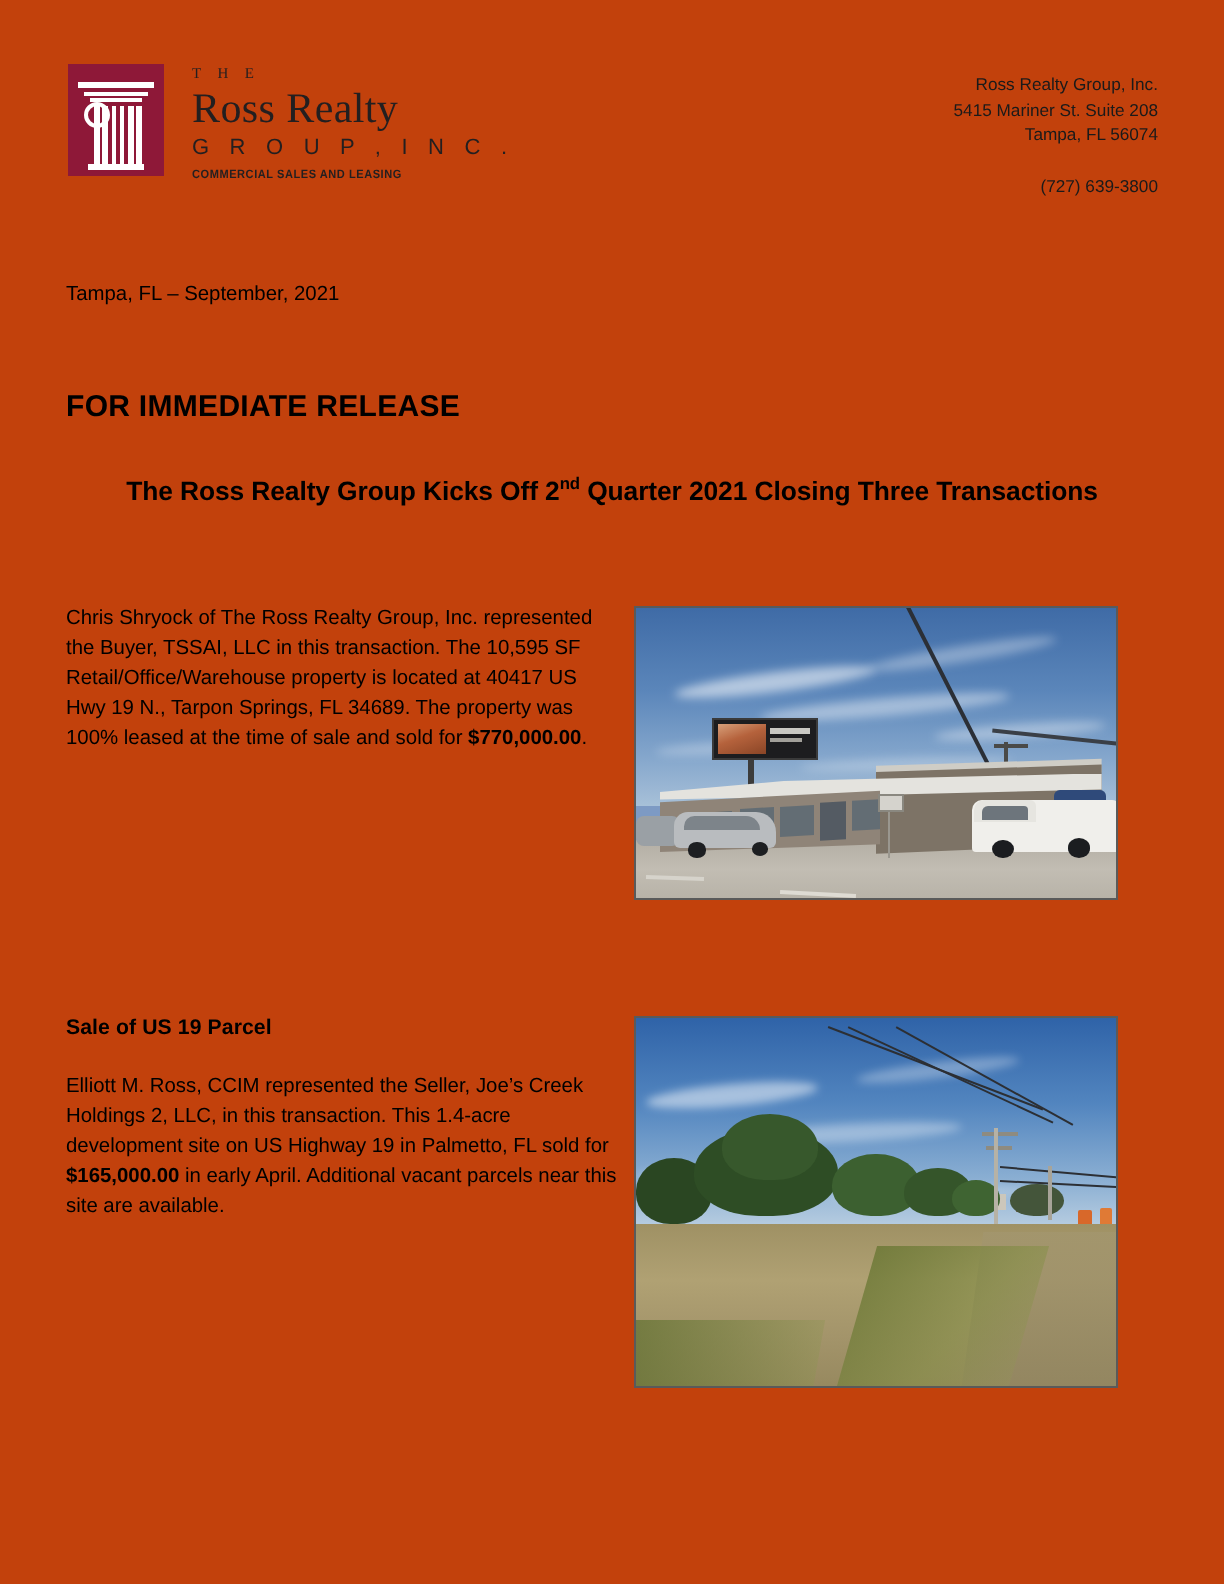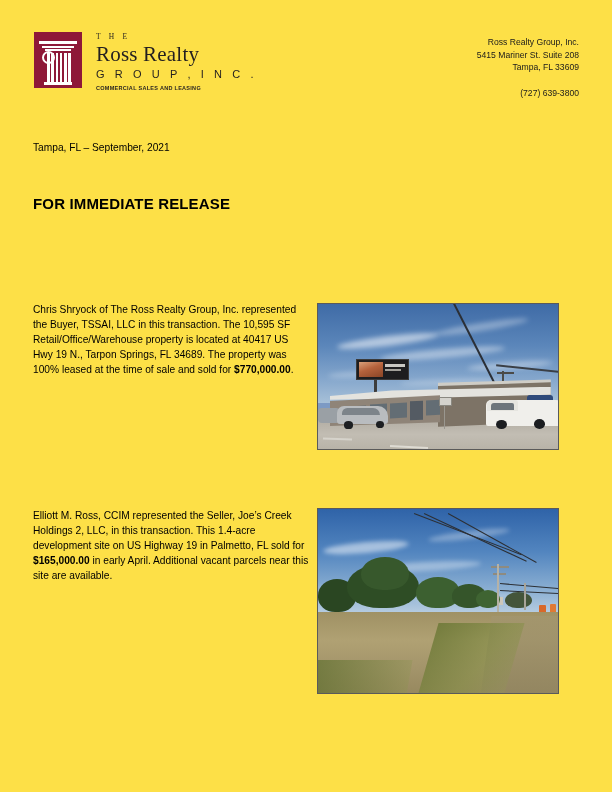--- a/index.html
+++ b/index.html
@@ -14,21 +14,21 @@
     font-family: "Liberation Sans", sans-serif;
     color: #000000;
     overflow: hidden;
   }
 
   .page {
     position: absolute;
     left: 0; top: 0;
     width: 612px;
     height: 792px;
-    background: #fde047;
+    background: #c2410c;
   }
 
   
   .header {
     position: absolute;
     left: 0; top: 0;
     width: 612px;
     height: 120px;
   }
 
@@ -568,28 +568,31 @@
         <div class="lt-the">T H E</div>
         <div class="lt-main"><span>Ross</span> <span>Realty</span></div>
         <div class="lt-group">G R O U P ,   I N C .</div>
         <div class="lt-tag">COMMERCIAL SALES AND LEASING</div>
       </div>
     </div>
 
     <div class="addr-block">
       <div>Ross Realty Group, Inc.</div>
       <div>5415 Mariner St. Suite 208</div>
-      <div>Tampa, FL  33609</div>
+      <div>Tampa, FL  56074</div>
       <div class="addr-phone">(727) 639-3800</div>
     </div>
   </div>
 
   <div class="dateline">Tampa, FL – September, 2021</div>
   <div class="immediate">FOR IMMEDIATE RELEASE</div>
 
+  <div class="headline">
+    <span>The Ross Realty Group Kicks Off 2</span><sup>nd</sup><span> Quarter 2021 Closing Three Transactions</span>
+  </div>
 
   <div class="section section-1">
     <div class="sec-body">
       <span>Chris Shryock of The Ross Realty Group, Inc. represented the Buyer, TSSAI, LLC in this transaction. The 10,595 SF Retail/Office/Warehouse property is located at 40417 US Hwy 19 N., Tarpon Springs, FL 34689. The property was 100% leased at the time of sale and sold for </span><b>$770,000.00</b><span>.</span>
     </div>
   </div>
 
   <div class="photo photo-1">
     <div class="ph-inner">
       <div class="p1-sky"></div>
@@ -632,20 +635,21 @@
       <div class="p1-truck-bed"></div>
       <div class="p1-truck"></div>
       <div class="p1-truck-cab"></div>
       <div class="p1-truck-win"></div>
       <div class="p1-truck-w1"></div>
       <div class="p1-truck-w2"></div>
     </div>
   </div>
 
   <div class="section section-2">
+    <div class="sec-title">Sale of US 19 Parcel</div>
     <div class="sec-body">
       <span>Elliott M. Ross, CCIM represented the Seller, Joe’s Creek Holdings 2, LLC, in this transaction. This 1.4-acre development site on US Highway 19 in Palmetto, FL sold for </span><b>$165,000.00</b><span> in early April. Additional vacant parcels near this site are available.</span>
     </div>
   </div>
 
   <div class="photo photo-2">
     <div class="ph-inner">
       <div class="p2-sky"></div>
       <div class="p2-cirrus p2-k1"></div>
       <div class="p2-cirrus p2-k2"></div>

